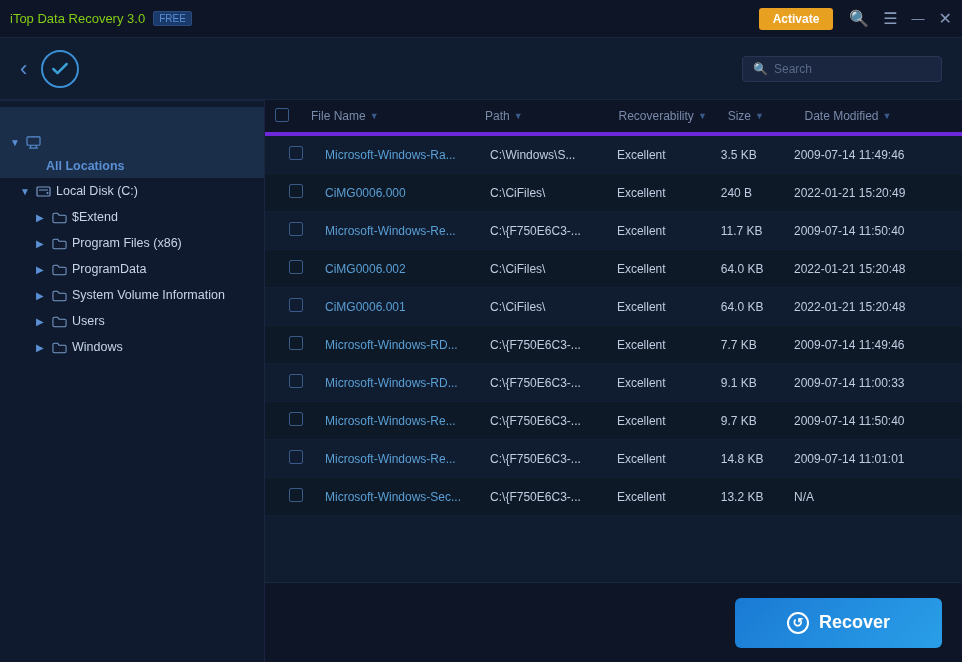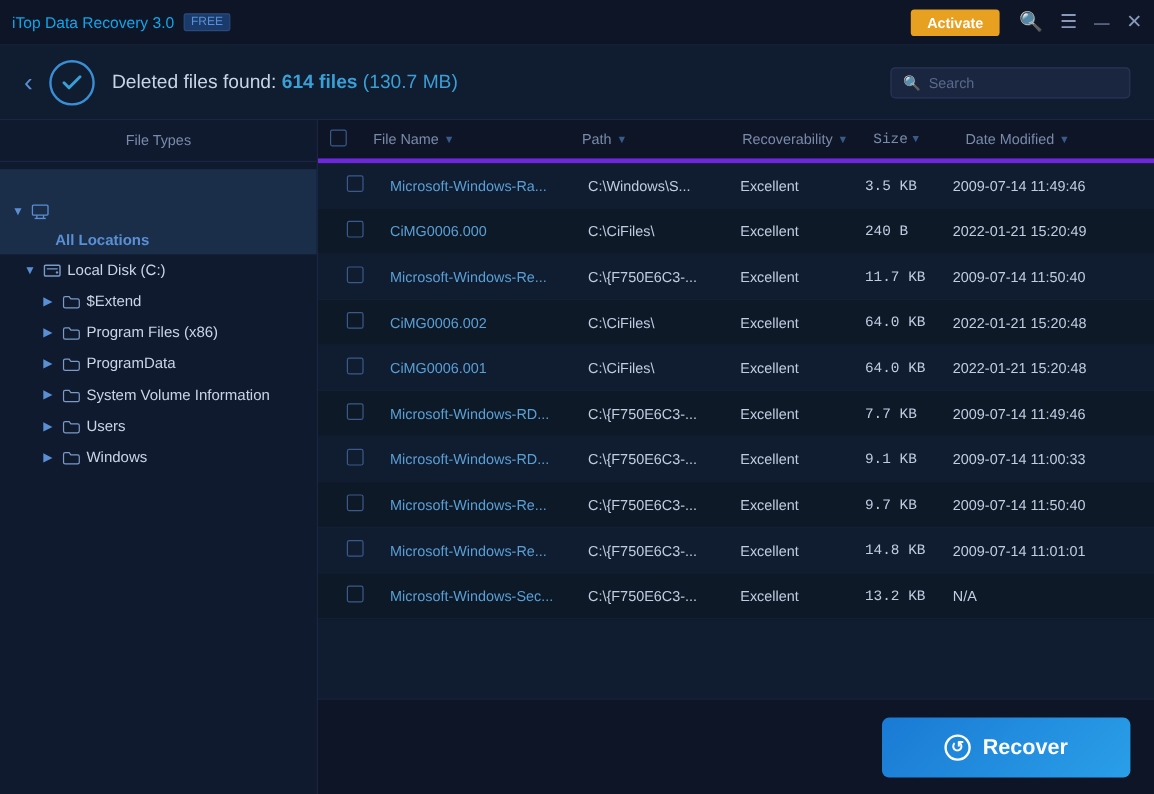--- a/index.html
+++ b/index.html
@@ -18,21 +18,21 @@
       background: #0d1526;
       height: 38px;
       display: flex;
       align-items: center;
       padding: 0 10px;
       border-bottom: 1px solid #1a2540;
       user-select: none;
     }
     #titlebar .app-title {
       font-size: 13px;
-      color: #0ea5e9;
+      color: #84cc16;
       margin-right: 8px;
     }
     #titlebar .free-badge {
       background: #1a3a6b;
       color: #5a8fd4;
       font-size: 10px;
       padding: 1px 5px;
       border-radius: 2px;
       border: 1px solid #2a4a7b;
     }
@@ -192,21 +192,21 @@
       align-items: center;
       background: #0d1526;
       border-bottom: 4px solid #6d28d9;
       padding: 0 10px;
       min-height: 36px;
     }
     .col-checkbox { width: 30px; flex-shrink: 0; }
     .col-filename { flex: 2; min-width: 120px; }
     .col-path { flex: 1.5; min-width: 100px; }
     .col-recover { flex: 1.2; min-width: 90px; }
-    .col-size { flex: 0.8; min-width: 65px; font-family: Liberation Mono, monospace; }
+    .col-size { flex: 0.8; min-width: 65px; }
     .col-date { flex: 1.5; min-width: 130px; }
     .col-actions { width: 20px; flex-shrink: 0; }
 
     .th {
       font-size: 12px;
       color: #7a8aaa;
       padding: 0 6px;
       display: flex;
       align-items: center;
       gap: 4px;
@@ -318,33 +318,31 @@
   </div>
 </div>
 
 <div id="header">
   <button class="back-btn" style="font-size:22px; color:#5a8fd4;">‹</button>
   <div class="check-circle">
     <svg viewBox="0 0 24 24" fill="none" stroke="#3a9fd4" stroke-width="3" stroke-linecap="round" stroke-linejoin="round">
       <polyline points="20 6 9 17 4 12"></polyline>
     </svg>
   </div>
-  <div class="header-text"><span>Deleted files found:</span>&nbsp;<span style="color:#3a9fd4;font-weight:700;">614 files</span>&nbsp;<span style="color:#3a9fd4;">(130.7 MB)</span></div>
   <div class="spacer"></div>
   <div class="search-box">
     <span class="search-icon">🔍</span>
     <input type="text" placeholder="Search" style="">
   </div>
 </div>
 
 <div id="main">
 
   <div id="sidebar">
     <div class="sidebar-tabs">
-      <div class="sidebar-tab">File Types</div>
     </div>
     <div class="sidebar-content">
 
       <div class="tree-item selected">
         <span class="arrow">▼</span>
         <span class="tree-icon">
           <svg class="monitor-icon-svg" viewBox="0 0 16 14" fill="none">
             <rect x="1" y="1" width="14" height="9" rx="1" stroke="#5a8fd4" stroke-width="1.2" fill="none"></rect>
             <line x1="5" y1="10" x2="5" y2="13" stroke="#5a8fd4" stroke-width="1.2"></line>
             <line x1="11" y1="10" x2="11" y2="13" stroke="#5a8fd4" stroke-width="1.2"></line>

